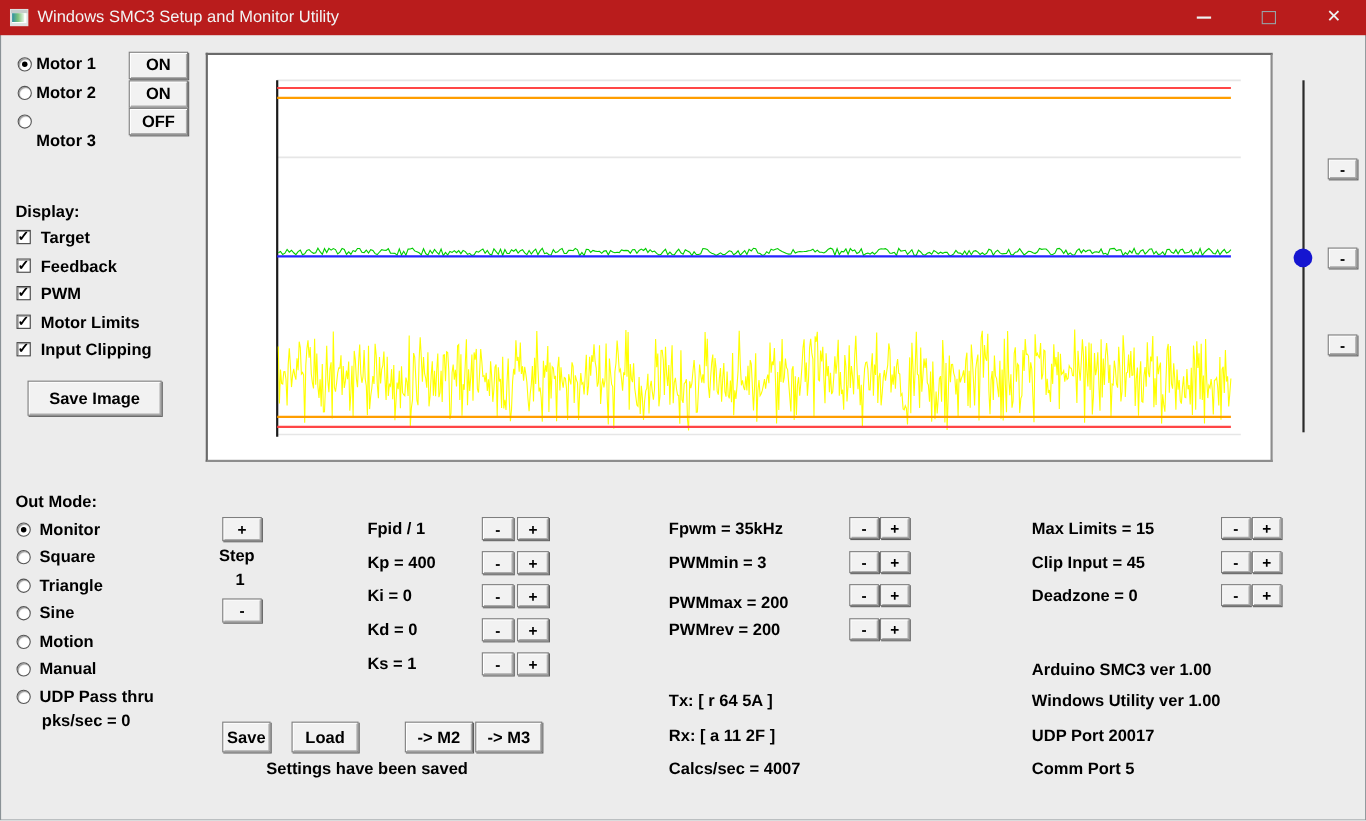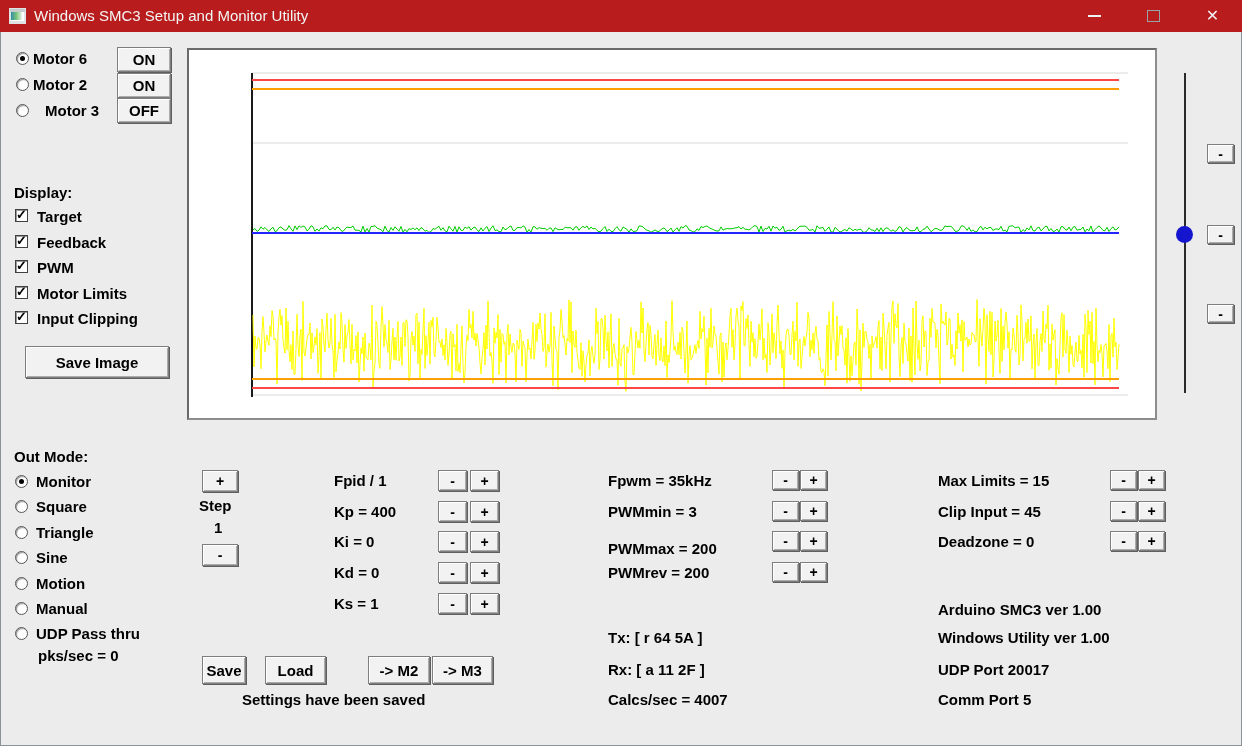--- a/index.html
+++ b/index.html
@@ -63,29 +63,29 @@
         <span class="glyph-max"></span>
       </div>
     <div class="win-btn" style="left:1183px;">
         <span class="glyph-close">✕</span>
       </div>
   </div>
 
   <span class="radio on" style="left:16px;top:52px;">
       <span class="dot"></span>
     </span>
-  <span class="lbl" style="left:33px;top:50px;">Motor 6</span>
+  <span class="lbl" style="left:33px;top:50px;">Motor 1</span>
   <div class="btn" style="left:117px;top:47px;width:54px;height:25px;">ON</div>
 
   <span class="radio" style="left:16px;top:78px;"></span>
   <span class="lbl" style="left:33px;top:76px;">Motor 2</span>
   <div class="btn" style="left:117px;top:73px;width:54px;height:25px;">ON</div>
 
   <span class="radio" style="left:16px;top:104px;"></span>
-  <span class="lbl" style="left:33px;top:102px;margin-left:12px;">Motor 3</span>
+  <span class="lbl" style="left:33px;top:120px;">Motor 3</span>
   <div class="btn" style="left:117px;top:98px;width:54px;height:25px;">OFF</div>
 
   <span class="lbl" style="left:14px;top:184px;">Display:</span>
 
   <span class="checkbox on" style="left:15px;top:209px;">
       <span class="mark">✓</span>
     </span>
   <span class="lbl" style="left:37px;top:208px;">Target</span>
 
   <span class="checkbox on" style="left:15px;top:235px;">
@@ -101,21 +101,21 @@
   <span class="checkbox on" style="left:15px;top:286px;">
       <span class="mark">✓</span>
     </span>
   <span class="lbl" style="left:37px;top:285px;">Motor Limits</span>
 
   <span class="checkbox on" style="left:15px;top:311px;">
       <span class="mark">✓</span>
     </span>
   <span class="lbl" style="left:37px;top:310px;">Input Clipping</span>
 
-  <div class="btn" style="left:25px;top:346px;width:144px;height:32px;">Save Image</div>
+  <div class="btn" style="left:25px;top:346px;width:122px;height:32px;">Save Image</div>
 
   <span class="lbl" style="left:14px;top:448px;">Out Mode:</span>
 
   <span class="radio on" style="left:15px;top:475px;">
       <span class="dot"></span>
     </span>
   <span class="lbl" style="left:36px;top:473px;">Monitor</span>
 
   <span class="radio" style="left:15px;top:500px;"></span>
   <span class="lbl" style="left:36px;top:498px;">Square</span>

